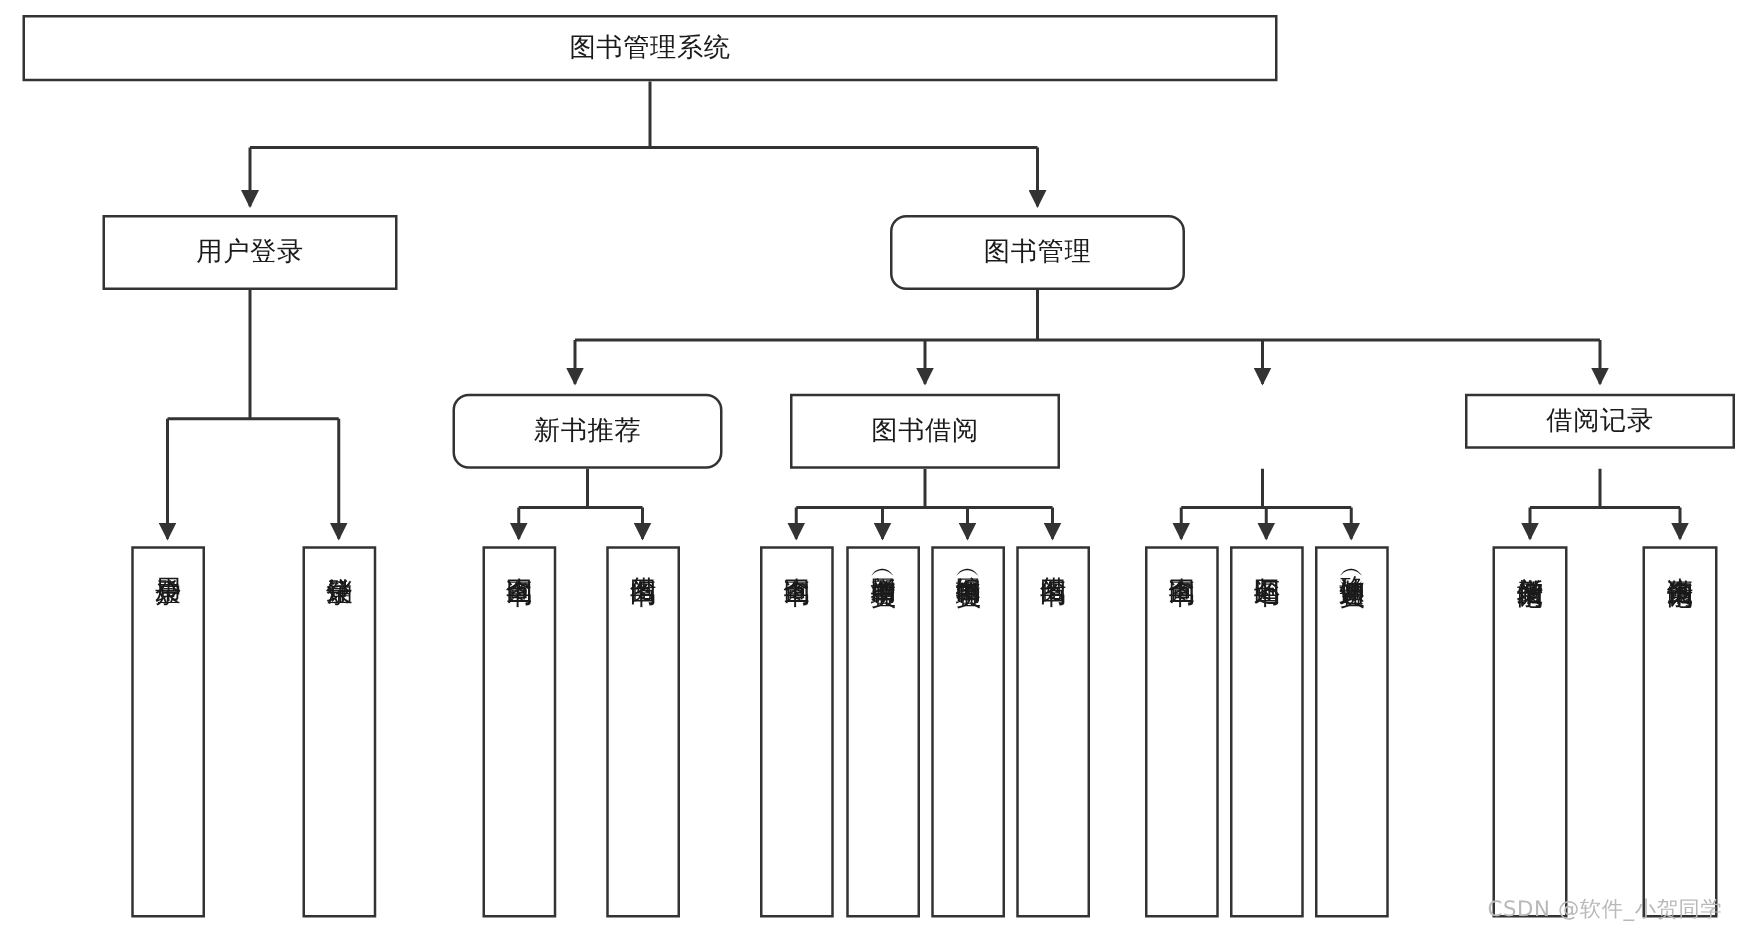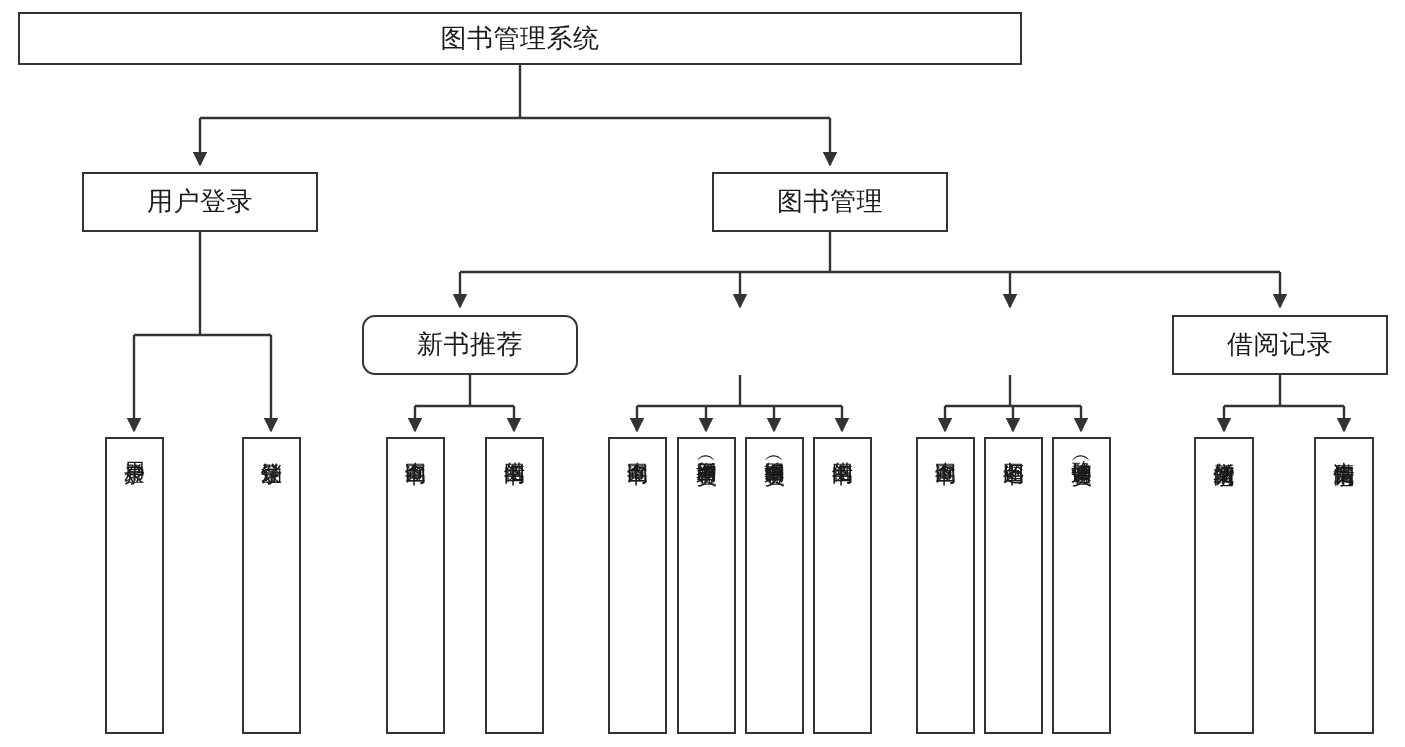--- a/index.html
+++ b/index.html
@@ -36,21 +36,21 @@
     justify-content: center;
     color: #1a1a1a;
   }
   .node .label {
     display: block;
     text-align: center;
     line-height: 1.12;
     letter-spacing: 0.5px;
   }
   .node.horizontal .label {
-    font-size: 26px;
+    font-size: 21px;
     white-space: nowrap;
   }
   .node.vertical {
     align-items: flex-start;
     padding-top: 6px;
   }
   .node.vertical .label {
     writing-mode: vertical-rl;
     text-orientation: upright;
     font-size: 21px;
@@ -124,28 +124,31 @@
     </g>
   </svg>
 
   <div class="node horizontal" style="left:18px; top:12px; width:1004px; height:53px;">
     <span class="label">图书管理系统</span>
   </div>
 
   <div class="node horizontal" style="left:82px; top:172px; width:236px; height:60px;">
     <span class="label">用户登录</span>
   </div>
-  <div class="node horizontal" style="left:712px; top:172px; width:236px; height:60px;">
+  <div class="node horizontal" style="left:712px; top:172px; width:236px; height:60px;border-radius:13px;">
     <span class="label">图书管理</span>
   </div>
 
   <div class="node horizontal" style="left:362px; top:315px; width:216px; height:60px;border-radius:13px;">
     <span class="label">新书推荐</span>
   </div>
-  <div class="node horizontal" style="left:1172px; top:315px; width:216px; height:60px;">
+  <div class="node horizontal" style="left:632px; top:315px; width:216px; height:60px;">
+    <span class="label">图书借阅</span>
+  </div>
+  <div class="node horizontal" style="left:1172px; top:315px; width:216px; height:44px;">
     <span class="label">借阅记录</span>
   </div>
 
   <div class="node vertical" style="left:105px; top:437px; width:59px; height:297px;">
     <span class="label">用户登录</span>
   </div>
   <div class="node vertical" style="left:242px; top:437px; width:59px; height:297px;">
     <span class="label">注销登录</span>
   </div>
 
@@ -179,14 +182,15 @@
     <span class="label">确认归还（管理员）</span>
   </div>
 
   <div class="node vertical" style="left:1194px; top:437px; width:60px; height:297px;">
     <span class="label">新增借阅记录</span>
   </div>
   <div class="node vertical" style="left:1314px; top:437px; width:60px; height:297px;">
     <span class="label">查询借阅记录</span>
   </div>
 
+  <div class="watermark" style="left:1190px; top:716px;">CSDN @软件_小贺同学</div>
 
 </div>
 
 </body></html>

